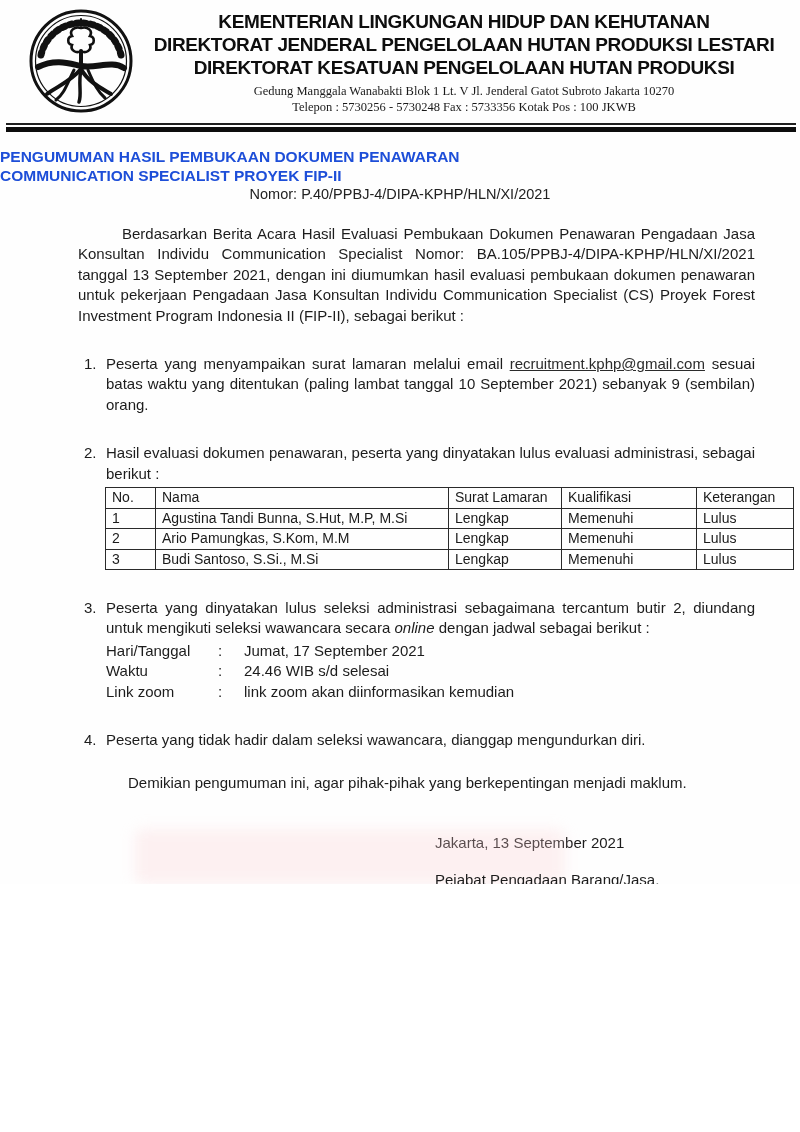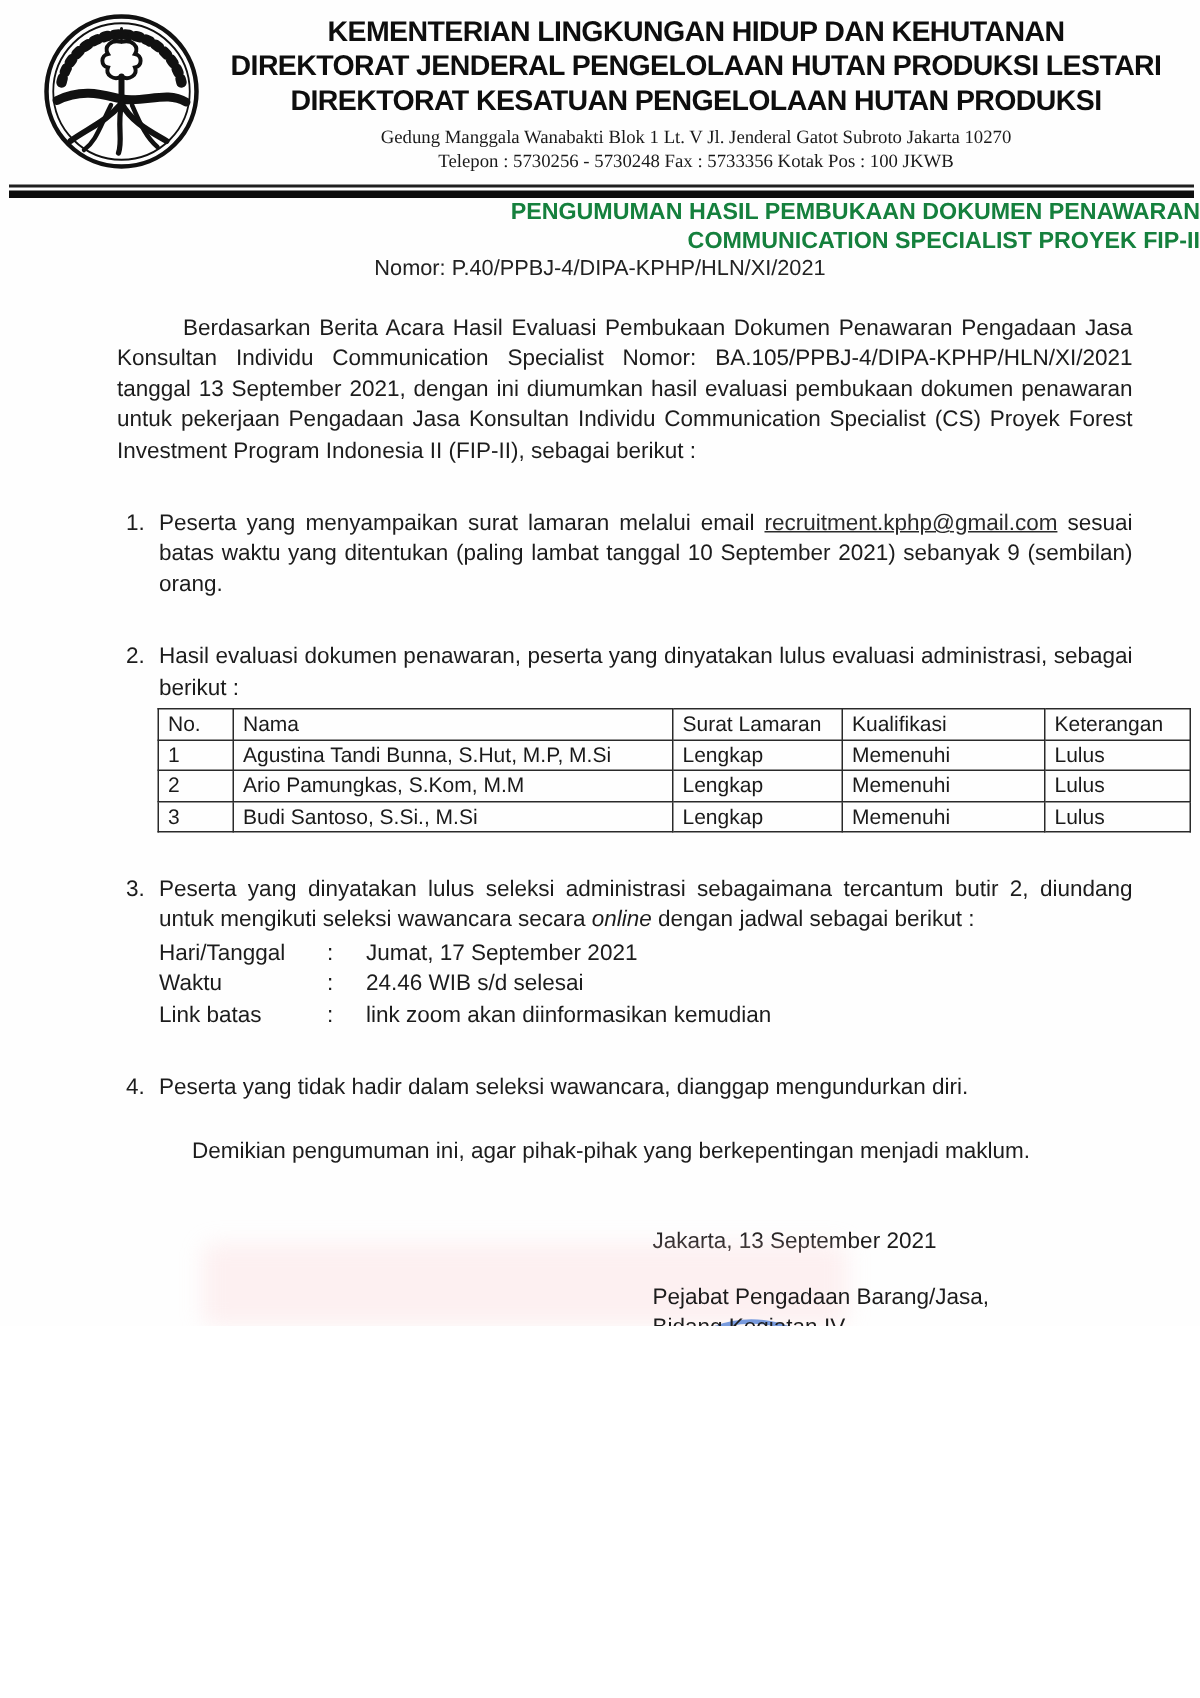--- a/index.html
+++ b/index.html
@@ -17,21 +17,21 @@
   .lh-line { font-weight: bold; font-size: 19px; line-height: 23px; letter-spacing: -0.4px; color: #0e0e0e; }
   .lh-addr { font-family: "Liberation Serif", serif; font-size: 12.5px; line-height: 15px; color: #1a1a1a; margin-top: 1px; }
   .lh-addr.first { margin-top: 5px; }
 
   
   .rule { margin: 8px 4px 0 6px; }
   .rule-thin  { height: 2px; background: #1f1f1f; }
   .rule-thick { height: 5px; background: #0d0d0d; margin-top: 2px; }
 
   
-  .doc-title { text-align: right; font-weight: bold; font-size: 15.5px; line-height: 19px; color: #15803d; }
+  .doc-title { margin-top: 15px; text-align: left; font-weight: bold; font-size: 15.5px; line-height: 19px; color: #1d4ed8; }
   .doc-nomor { margin-top: 1px; text-align: center; font-size: 14.5px; color: #222; }
 
   
   .content { margin: 0 45px 0 78px; font-size: 15px; line-height: 20.4px; }
   .intro { margin-top: 22px; text-align: justify; text-indent: 44px; }
 
   .item { position: relative; padding-left: 28px; margin-top: 9px; }
   .item .num { position: absolute; left: 6px; top: 0; }
   .itx { text-align: justify; margin-top: 28px; }
 
@@ -174,21 +174,21 @@
           <span class="sched-label">Hari/Tanggal</span>
           <span class="sched-sep">:</span>
           <span class="sched-val">Jumat, 17 September 2021</span>
         </div>
         <div class="sched-row">
           <span class="sched-label">Waktu</span>
           <span class="sched-sep">:</span>
           <span class="sched-val">24.46 WIB  s/d selesai</span>
         </div>
         <div class="sched-row">
-          <span class="sched-label">Link batas</span>
+          <span class="sched-label">Link zoom</span>
           <span class="sched-sep">:</span>
           <span class="sched-val">link zoom akan diinformasikan kemudian</span>
         </div>
       </div>
     </div>
 
     <div class="item" style="margin-top:11px">
       <span class="num">4.</span>
       <div class="itx">Peserta yang tidak hadir dalam seleksi wawancara, dianggap mengundurkan diri.</div>
     </div>

